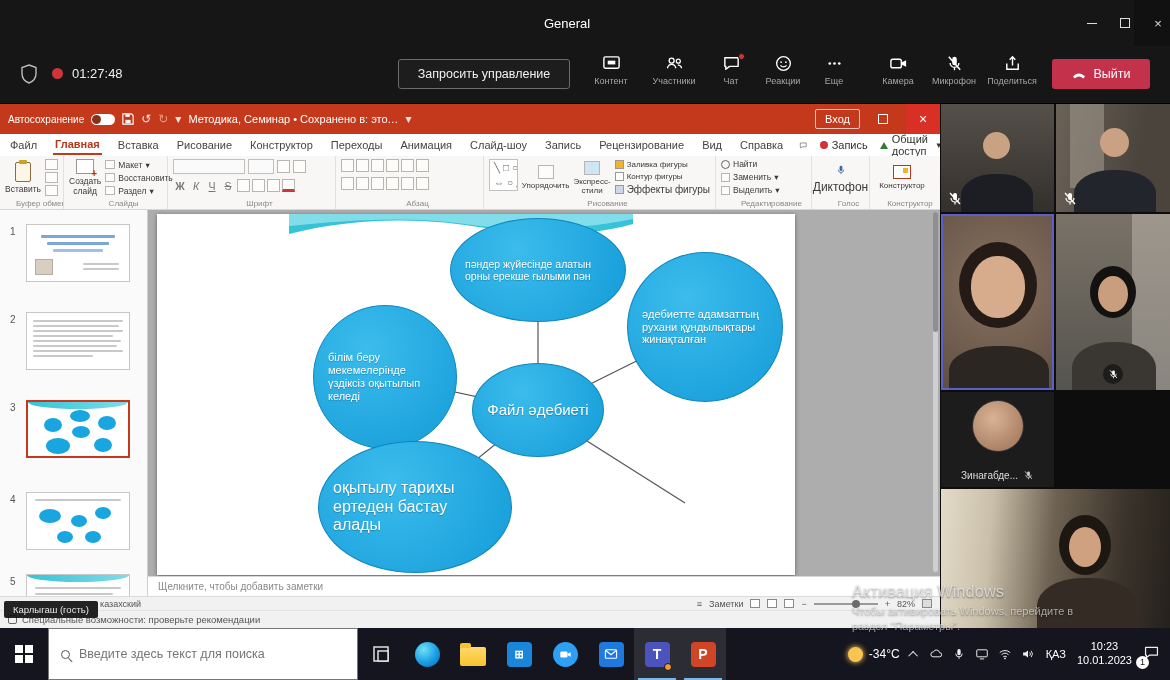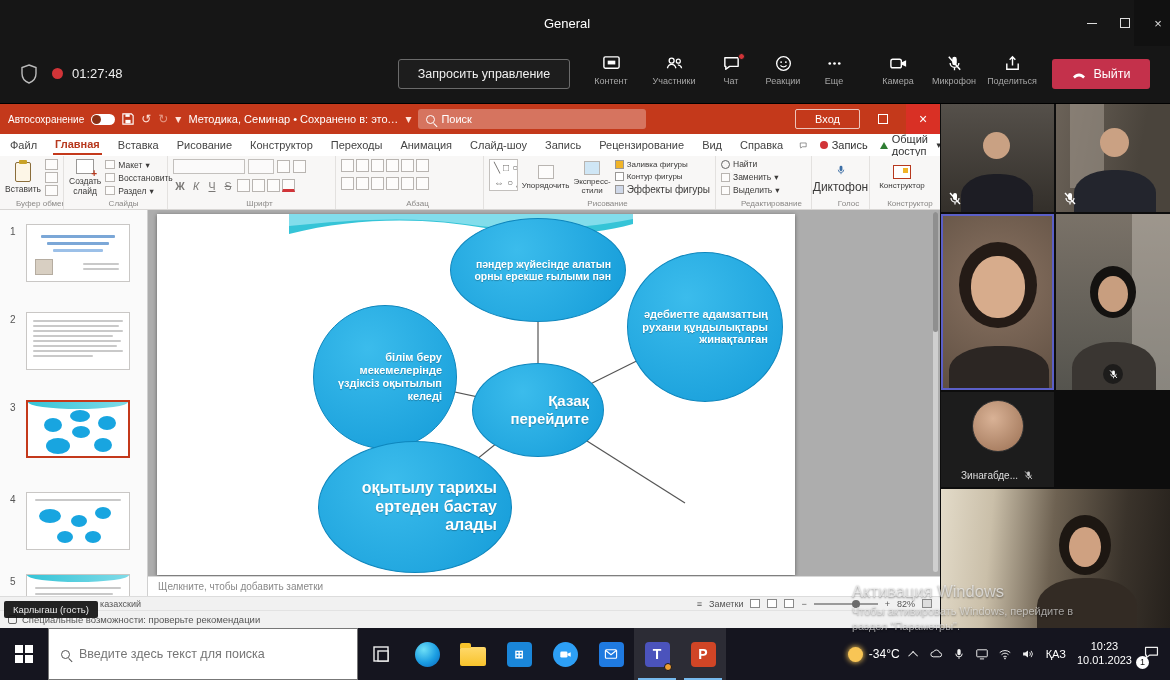--- a/index.html
+++ b/index.html
@@ -32,21 +32,21 @@
   
   #pp-title { position:absolute; left:0; top:0; width:940px; height:30px; background:#c4391b; color:#fff; display:flex; align-items:center; padding:0 0 0 8px; gap:7px; font-size:11px; }
   .as-toggle { width:24px; height:11px; background:#fff; border-radius:6px; position:relative; }
   .as-toggle::after { content:""; position:absolute; left:1px; top:1px; width:9px; height:9px; border-radius:50%; background:#8a3015; }
   .tb-ic { color:#ffe3da; font-size:12px; line-height:1; cursor:pointer; }
   .tb-ic.dim { opacity:.55; }
   #pp-doc { max-width:210px; white-space:nowrap; overflow:hidden; text-overflow:ellipsis; }
   #pp-search { width:228px; height:20px; background:rgba(255,255,255,.30); border-radius:3px; display:flex; align-items:center; gap:6px; padding-left:8px; color:#fff; cursor:text; }
   .mag { width:9px; height:9px; border:1.4px solid #fff; border-radius:50%; position:relative; flex:0 0 auto; }
   .mag::after { content:""; position:absolute; left:7px; top:7px; width:5px; height:1.4px; background:#fff; transform:rotate(45deg); transform-origin:0 0; }
-  #pp-signin { padding:3px 19px; border:1px solid rgba(255,255,255,.7); border-radius:2px; cursor:pointer; }
+  #pp-signin { padding:3px 9px; border:1px solid rgba(255,255,255,.7); border-radius:2px; cursor:pointer; }
   #pp-restore { width:30px; height:30px; display:flex; align-items:center; justify-content:center; cursor:pointer; }
   #pp-restore .wc-max-box { border-color:#fff; }
   #pp-close { width:34px; height:30px; background:#d93025; display:flex; align-items:center; justify-content:center; color:#fff; font-size:14px; cursor:pointer; }
 
   
   #pp-tabs { position:absolute; left:0; top:30px; width:940px; height:22px; background:#fff; display:flex; align-items:center; padding-left:8px; gap:14px; font-size:11px; color:#444; }
   .pp-tab { cursor:pointer; padding:3px 2px; white-space:nowrap; }
   .pp-tab.active { color:#b7381d; border-bottom:2.5px solid #c4391b; font-weight:bold; }
   #tabs-right { margin-left:auto; display:flex; align-items:center; gap:12px; padding-right:10px; }
   .tr-btn { display:flex; align-items:center; gap:4px; cursor:pointer; color:#333; }
@@ -84,21 +84,21 @@
   .tdot { position:absolute; border-radius:50%; background:#18a5e0; }
   .twave { position:absolute; left:0; top:0; width:100%; height:7px; background:linear-gradient(90deg,#35c4d7,#7fdbe8); border-radius:0 0 50% 50%/0 0 100% 100%; }
 
   
   #pp-canvas { position:absolute; left:148px; top:106px; width:792px; height:366px; background:#adadad; }
   #vscroll { position:absolute; right:2px; top:2px; width:5px; height:360px; background:#cfcfcf; border-radius:3px; }
   #vscroll .vthumb { position:absolute; left:0; top:0; width:5px; height:120px; background:#8f8f8f; border-radius:3px; }
   #slide { position:absolute; left:9px; top:4px; width:638px; height:361px; background:#fff; box-shadow:0 1px 4px rgba(0,0,0,.45); }
   #wave { position:absolute; left:132px; top:0; width:344px; height:30px; }
   #connectors { position:absolute; left:0; top:0; width:638px; height:361px; }
-  .bubble { position:absolute; background:radial-gradient(circle at 38% 30%, #3bbcec, #149bd8); border:1px solid #0e86bd; border-radius:50%; color:#fff; font-weight:bold; display:flex; align-items:center; justify-content:center; text-align:right; padding:10px 14px; line-height:1.18; text-shadow:0 1px 1px rgba(0,0,0,.25); cursor:pointer; }
+  .bubble { position:absolute; background:radial-gradient(circle at 38% 30%, #3bbcec, #149bd8); border:1px solid #0e86bd; border-radius:50%; color:#fff; font-weight:normal; display:flex; align-items:center; justify-content:center; text-align:left; padding:10px 14px; line-height:1.18; text-shadow:0 1px 1px rgba(0,0,0,.25); cursor:pointer; }
   #bub-top    { left:293px; top:4px;   width:176px; height:104px; font-size:10.5px; }
   #bub-right  { left:470px; top:38px;  width:156px; height:150px; font-size:11px; }
   #bub-left   { left:156px; top:91px;  width:144px; height:144px; font-size:11px; }
   #bub-center { left:315px; top:149px; width:132px; height:94px;  font-size:15px; }
   #bub-bl     { left:161px; top:227px; width:194px; height:132px; font-size:16px; }
   #bub-br     { left:462px; top:234px; width:132px; height:110px; font-size:13px; }
 
   
   #pp-notes { position:absolute; left:148px; top:472px; width:792px; height:20px; background:#fff; border-top:1px solid #d8d8d8; display:flex; align-items:center; padding-left:10px; font-size:10px; color:#8a8a8a; cursor:text; }
   #pp-status1 { position:absolute; left:0; top:492px; width:940px; height:14px; background:#f1f1f1; border-top:1px solid #dcdcdc; display:flex; align-items:center; font-size:9px; color:#555; }
@@ -269,24 +269,20 @@
       <svg width="12" height="12" viewBox="0 0 14 14">
           <path d="M1 1h10l2 2v10H1z" fill="none" stroke="#fff" stroke-width="1.3"></path>
           <rect x="4" y="8" width="6" height="4" fill="#fff"></rect>
           <rect x="4" y="1.5" width="5" height="3" fill="#fff"></rect>
         </svg>
       <span class="tb-ic">↺</span>
       <span class="tb-ic dim">↻</span>
       <span class="tb-ic">▾</span>
       <span id="pp-doc">Методика, Семинар • Сохранено в: этот компьютер</span>
       <span class="tb-ic">▾</span>
-      <div id="pp-search">
-        <span class="mag"></span>
-        <span>Поиск</span>
-      </div>
       <div style="margin-left:auto; display:flex; align-items:center; gap:8px;">
         <span id="pp-signin">Вход</span>
         <div id="pp-restore">
             <span class="wc-max-box"></span>
           </div>
         <div id="pp-close">
             <span>×</span>
           </div>
       </div>
     </div>
@@ -527,21 +523,21 @@
         <svg id="connectors" viewBox="0 0 638 361">
           <line x1="381" y1="196" x2="381" y2="56" stroke="#555" stroke-width="1.2"></line>
           <line x1="381" y1="196" x2="548" y2="113" stroke="#555" stroke-width="1.2"></line>
           <line x1="381" y1="196" x2="228" y2="163" stroke="#555" stroke-width="1.2"></line>
           <line x1="381" y1="196" x2="258" y2="295" stroke="#555" stroke-width="1.2"></line>
           <line x1="381" y1="196" x2="528" y2="289" stroke="#555" stroke-width="1.2"></line>
         </svg>
         <div class="bubble" id="bub-top">пәндер жүйесінде алатын орны ерекше ғылыми пән</div>
         <div class="bubble" id="bub-left">білім беру мекемелерінде үздіксіз оқытылып келеді</div>
         <div class="bubble" id="bub-right">әдебиетте адамзаттың рухани құндылықтары жинақталған</div>
-        <div class="bubble" id="bub-center">Қазақ перейдите</div>
+        <div class="bubble" id="bub-center">Файл әдебиеті</div>
         <div class="bubble" id="bub-bl">оқытылу тарихы ертеден бастау алады</div>
       </div>
       <div id="vscroll">
           <div class="vthumb"></div>
         </div>
     </div>
 
     <div id="pp-notes">
       <span>Щелкните, чтобы добавить заметки</span>
     </div>

